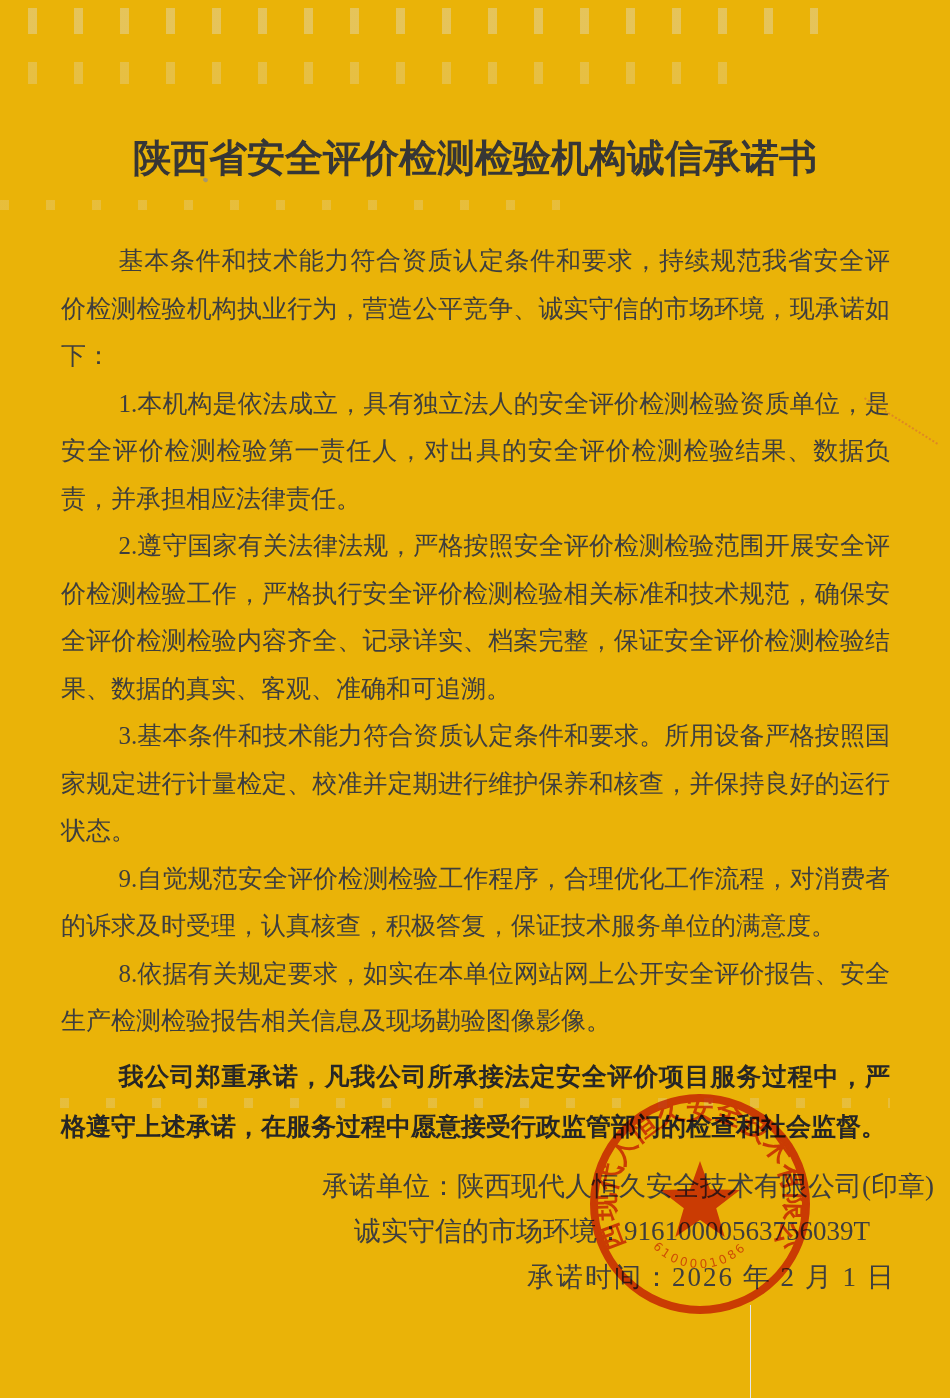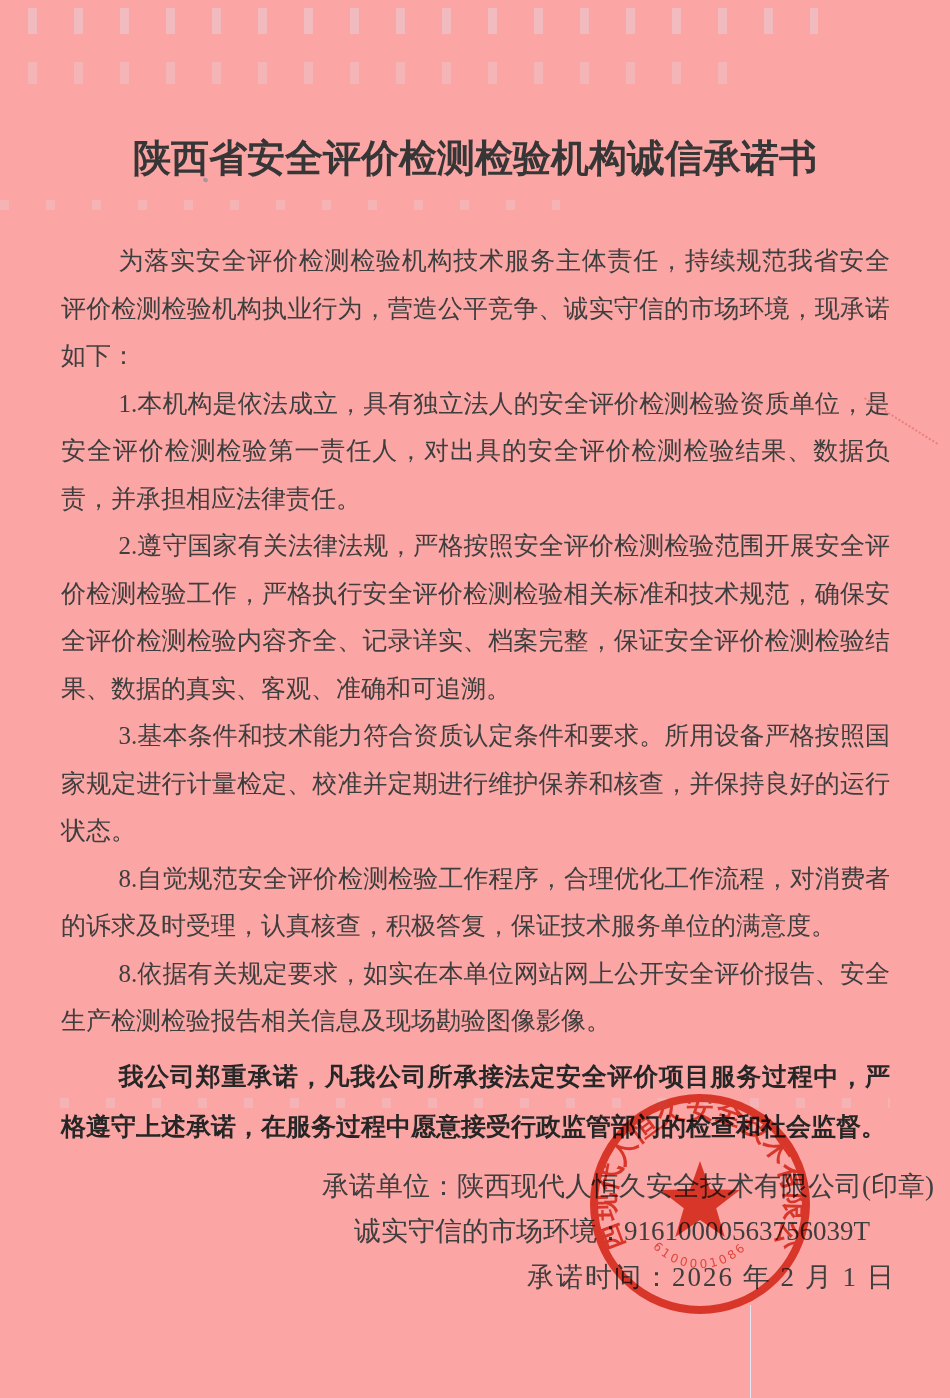--- a/index.html
+++ b/index.html
@@ -1,20 +1,20 @@
 <!DOCTYPE html>
 <html lang="zh"><head>
 <meta charset="utf-8">
 <title>诚信承诺书</title>
 <style>
   html,body{margin:0;padding:0;background:#ffffff;}
   .page{
     position:relative;
     width:950px;height:1398px;
-    background:#fca5a5;
+    background:#eab308;
     overflow:hidden;
     font-family:"Liberation Serif", serif;
     color:#3c3c3c;
   }
   
   .scan-row{
     position:absolute;height:26px;opacity:.55;
     background:repeating-linear-gradient(90deg,
       rgba(222,226,235,.65) 0 9px, transparent 9px 46px);
   }
@@ -76,25 +76,25 @@
   <div class="scan-row r2"></div>
   <div class="scan-row r3"></div>
   <div class="scan-row r4"></div>
   <div class="scan-dot"></div>
   <div class="red-streak"></div>
   <div class="faint-vline"></div>
 
   <h1 class="doc-title">陕西省安全评价检测检验机构诚信承诺书</h1>
 
   <div class="content">
-    <p>为落实安全评价检测检验机构技术服务主体责任，持续规范我省安全评价检测检验机构执业行为，营造公平竞争、诚实守信的市场环境，现承诺如下：</p>
+    <p>基本条件和技术能力符合资质认定条件和要求，持续规范我省安全评价检测检验机构执业行为，营造公平竞争、诚实守信的市场环境，现承诺如下：</p>
     <p>1.本机构是依法成立，具有独立法人的安全评价检测检验资质单位，是安全评价检测检验第一责任人，对出具的安全评价检测检验结果、数据负责，并承担相应法律责任。</p>
     <p>2.遵守国家有关法律法规，严格按照安全评价检测检验范围开展安全评价检测检验工作，严格执行安全评价检测检验相关标准和技术规范，确保安全评价检测检验内容齐全、记录详实、档案完整，保证安全评价检测检验结果、数据的真实、客观、准确和可追溯。</p>
     <p>3.基本条件和技术能力符合资质认定条件和要求。所用设备严格按照国家规定进行计量检定、校准并定期进行维护保养和核查，并保持良好的运行状态。</p>
-    <p>8.自觉规范安全评价检测检验工作程序，合理优化工作流程，对消费者的诉求及时受理，认真核查，积极答复，保证技术服务单位的满意度。</p>
+    <p>9.自觉规范安全评价检测检验工作程序，合理优化工作流程，对消费者的诉求及时受理，认真核查，积极答复，保证技术服务单位的满意度。</p>
     <p>8.依据有关规定要求，如实在本单位网站网上公开安全评价报告、安全生产检测检验报告相关信息及现场勘验图像影像。</p>
     <p class="commitment">我公司郑重承诺，凡我公司所承接法定安全评价项目服务过程中，严格遵守上述承诺，在服务过程中愿意接受行政监管部门的检查和社会监督。</p>
   </div>
 
   <div class="sig-line sig-unit"><span>承诺单位：</span><span>陕西现代人恒久安全技术有限公司(印章)</span></div>
   <div class="sig-line sig-code"><span>诚实守信的市场环境：</span><span>91610000563756039T</span></div>
   <div class="sig-line sig-date"><span>承诺时间：</span><span>2026 年 2 月 1 日</span></div>
 
   <div class="seal">
     <svg viewBox="0 0 228 228" xmlns="http://www.w3.org/2000/svg">

